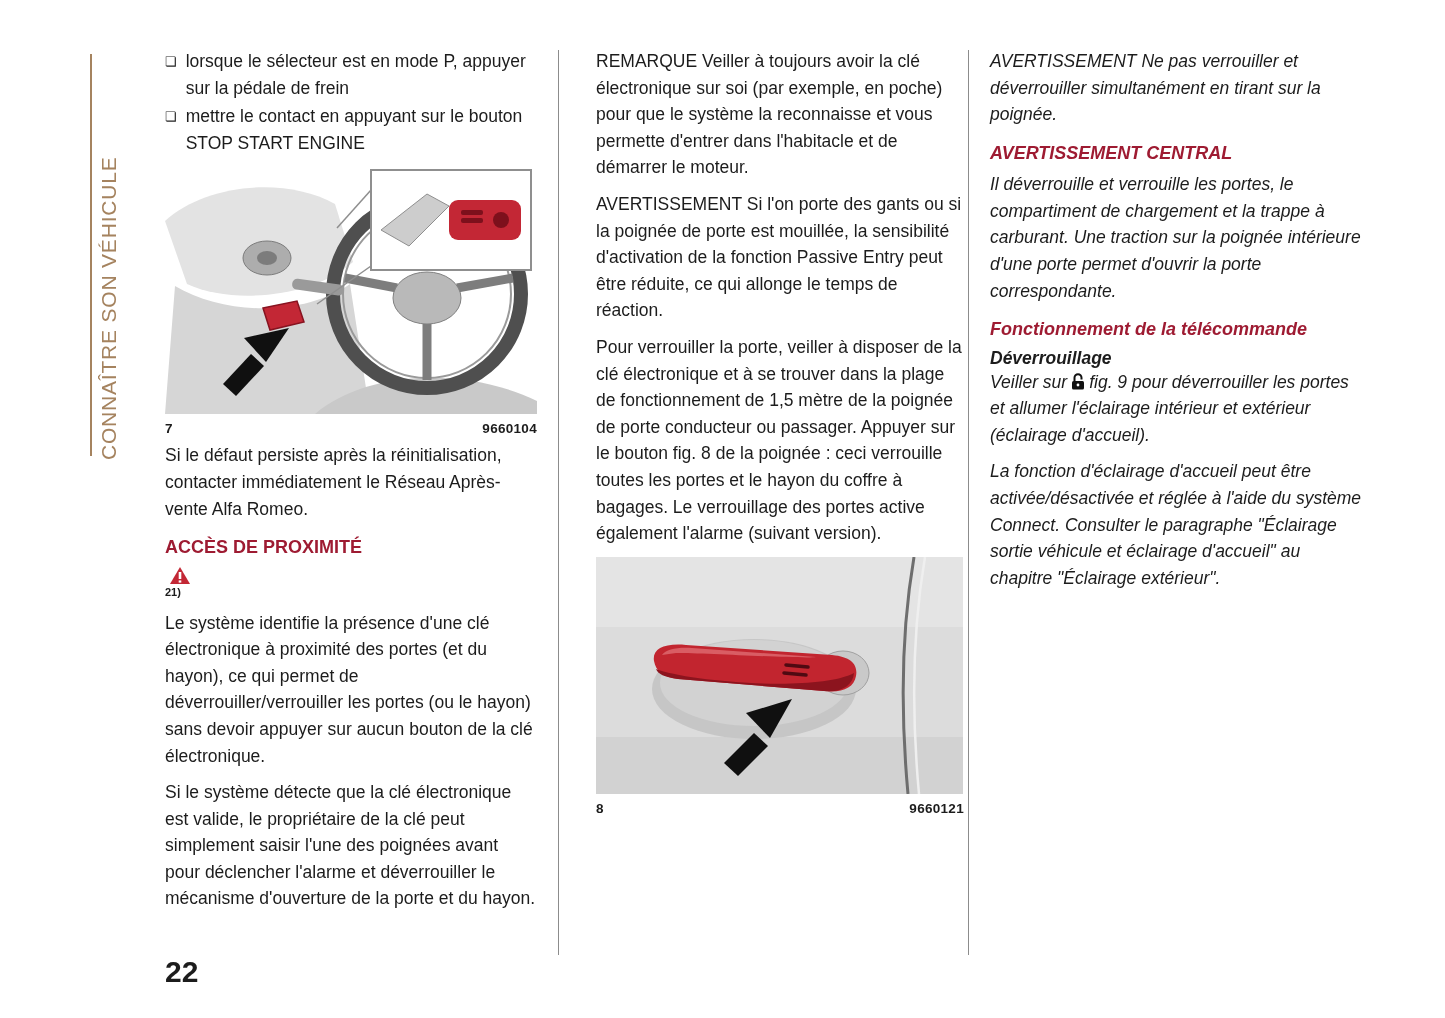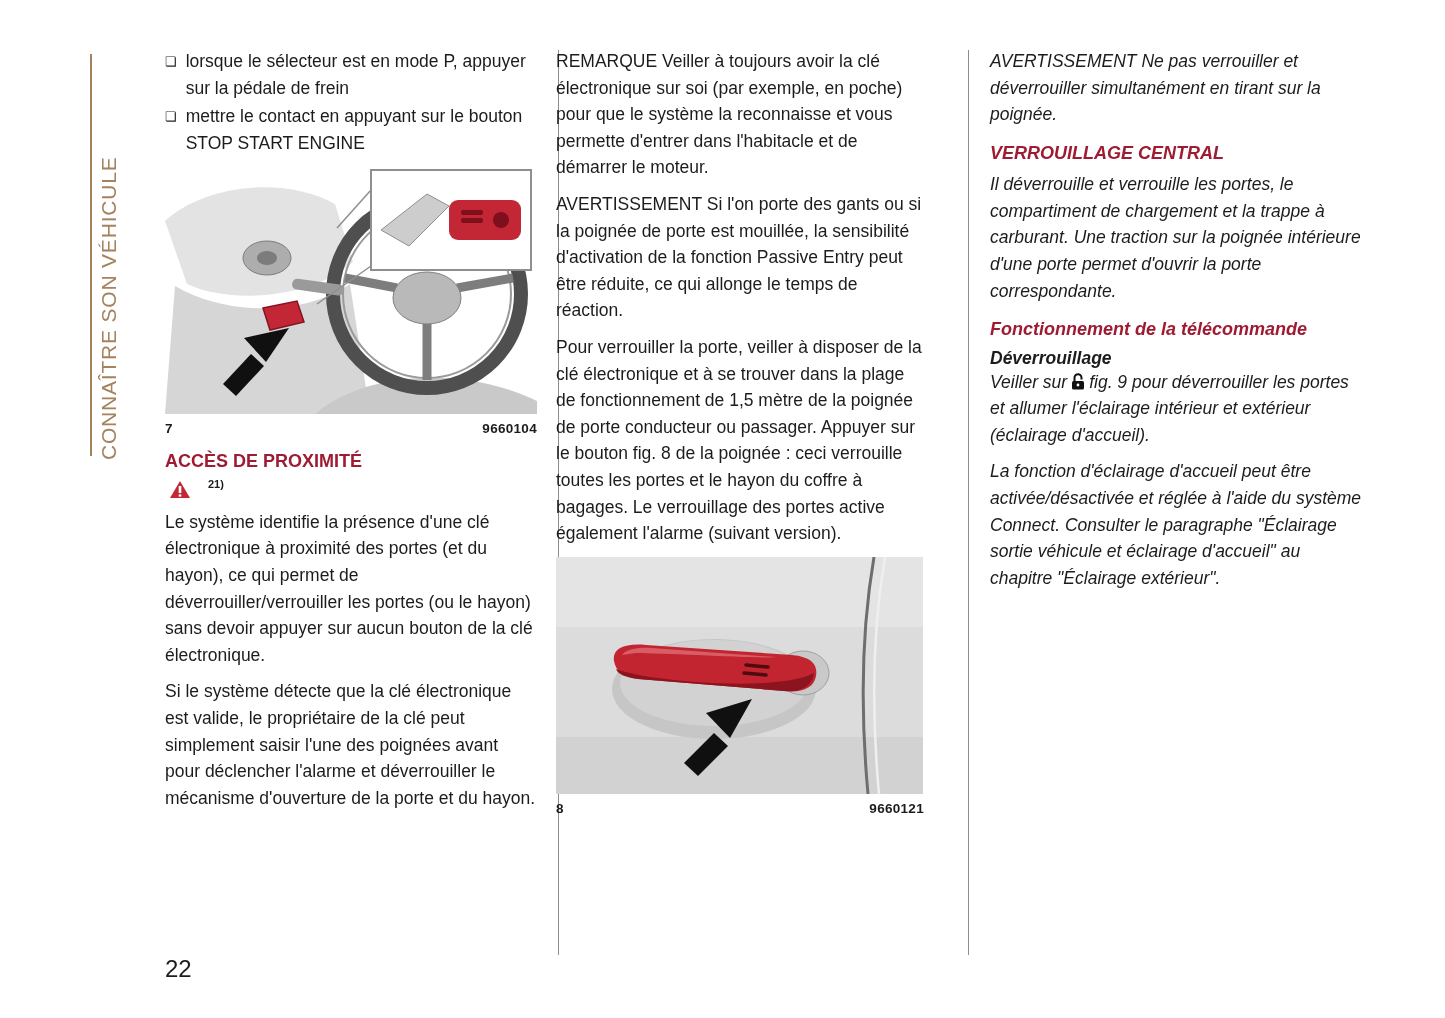--- a/index.html
+++ b/index.html
@@ -3,51 +3,51 @@
 <meta charset="utf-8">
 <style>
   html,body { margin:0; padding:0; }
   body {
     width:1445px; height:1018px; position:relative; overflow:hidden;
     background:#ffffff; color:#1c1c1c;
     font-family:"Liberation Sans", sans-serif;
   }
   .col { position:absolute; top:48px; }
   .col-1 { left:165px; width:372px; }
-  .col-2 { left:556px; width:368px; }
+  .col-2 { left:596px; width:368px; }
   .col-3 { left:990px; width:372px;font-style:italic; }
   .divider { position:absolute; top:50px; width:1px; height:905px; background:#8c8c8c; }
   .divider-1 { left:558px; }
   .divider-2 { left:968px; }
 
   p.body { font-size:17.5px; line-height:1.52; margin:0 0 10px 0; }
   .red-heading { color:#9e1b32; font-weight:bold; font-size:18px; margin:14px 0 6px 0; line-height:1.3; }
   .sub-heading { font-weight:bold; font-size:17.5px; margin:2px 0 0 0; }
 
   .bullet { display:flex; gap:9px; margin:0 0 2px 0; font-size:17.5px; line-height:1.52; }
   .bullet .glyph { font-size:13px; padding-top:4px; color:#1c1c1c; }
 
   .figure { margin:10px 0 6px 0; }
   .figure svg.illustration { display:block; }
   .figcaption { display:flex; justify-content:space-between; align-items:baseline;
                 font-weight:bold; font-size:13.5px; margin-top:7px; letter-spacing:0.3px; }
 
-  .warn-row { display:flex; align-items:flex-start; gap:13px; margin:2px 0 10px 0; }
+  .warn-row { display:flex; align-items:flex-start; gap:3px; margin:2px 0 10px 0;flex-direction:column; }
   .warn-ref { font-size:11px; font-weight:bold; position:relative; top:-2px; }
 
   .inline-icon { display:inline-block; vertical-align:-2px; margin:0 4px; }
 
   .sidebar { position:absolute; left:90px; top:52px; height:408px; width:40px; }
   .sidebar-rule { position:absolute; left:0; top:2px; width:2px; height:402px; background:#a5835f; }
   .sidebar-text {
     position:absolute; left:7px; top:0; height:408px;
     writing-mode:vertical-rl; transform:rotate(180deg);
     font-size:21px; letter-spacing:0.8px; color:#a5835f; white-space:nowrap;
   }
-  .page-number { position:absolute; left:165px; top:955px; font-size:24px; font-weight:normal; }
+  .page-number { position:absolute; left:165px; top:955px; font-size:30px; font-weight:bold; }
   .mt14 { margin-top:14px; }
 </style>
 </head>
 <body>
 
 <div class="sidebar">
   <div class="sidebar-rule"></div>
   <div class="sidebar-text">CONNAÎTRE SON VÉHICULE</div>
 </div>
 
@@ -100,20 +100,21 @@
 
       <line x1="206" y1="100" x2="152" y2="138" stroke="#8f8f8f" stroke-width="1.5"></line>
       <line x1="206" y1="24" x2="172" y2="62" stroke="#8f8f8f" stroke-width="1.5"></line>
     </svg>
     <div class="figcaption">
       <span>7</span>
       <span>9660104</span>
     </div>
   </div>
 
+  <p class="body mt14">Si le défaut persiste après la réinitialisation, contacter immédiatement le Réseau Après-vente Alfa Romeo.</p>
 
   <div class="red-heading">ACCÈS DE PROXIMITÉ</div>
 
   <div class="warn-row">
     <svg class="inline-icon" width="22" height="19" viewBox="0 0 22 19" xmlns="http://www.w3.org/2000/svg">
       <polygon points="11,1 21,18 1,18" fill="#c32735"></polygon>
       <rect x="9.7" y="6" width="2.6" height="7" fill="#ffffff"></rect>
       <rect x="9.7" y="14.4" width="2.6" height="2.2" fill="#ffffff"></rect>
     </svg>
     <span class="warn-ref">21)</span>
@@ -156,21 +157,21 @@
     <div class="figcaption">
       <span>8</span>
       <span>9660121</span>
     </div>
   </div>
 </div>
 
 <div class="col col-3">
   <p class="body">AVERTISSEMENT Ne pas verrouiller et déverrouiller simultanément en tirant sur la poignée.</p>
 
-  <div class="red-heading">VERROUILLAGE CENTRAL</div>
+  <div class="red-heading">AVERTISSEMENT CENTRAL</div>
   <p class="body">Il déverrouille et verrouille les portes, le compartiment de chargement et la trappe à carburant. Une traction sur la poignée intérieure d'une porte permet d'ouvrir la porte correspondante.</p>
 
   <div class="red-heading">Fonctionnement de la télécommande</div>
   <div class="sub-heading">Déverrouillage</div>
 
   <p class="body"><span>Veiller sur</span><svg class="inline-icon" width="14" height="17" viewBox="0 0 14 17" xmlns="http://www.w3.org/2000/svg">
         <path d="M3.5,8 V4.8 A3.5,3.5 0 0 1 10.5,4.8 V6.4" stroke="#111111" stroke-width="2" fill="none"></path>
         <rect x="1" y="8" width="12" height="8.5" rx="1.5" fill="#111111"></rect>
         <circle cx="7" cy="12" r="1.4" fill="#ffffff"></circle>
       </svg><span>fig. 9 pour déverrouiller les portes et allumer l'éclairage intérieur et extérieur (éclairage d'accueil).</span></p>

